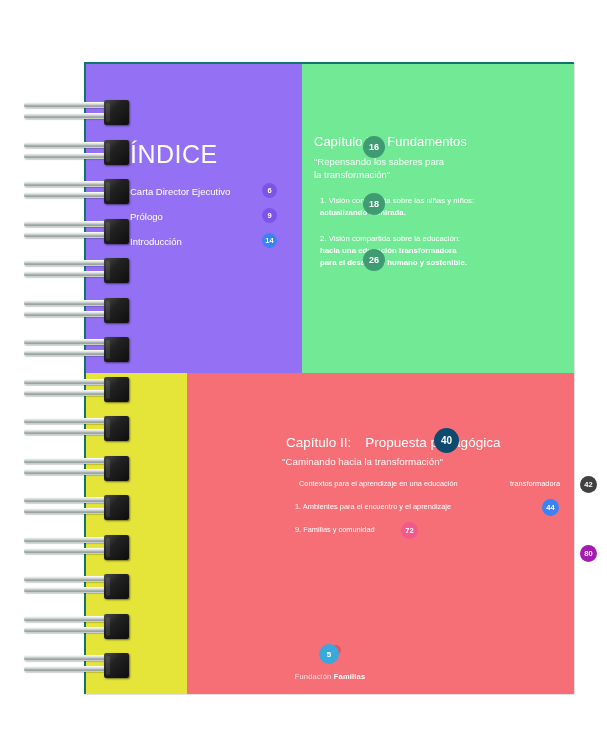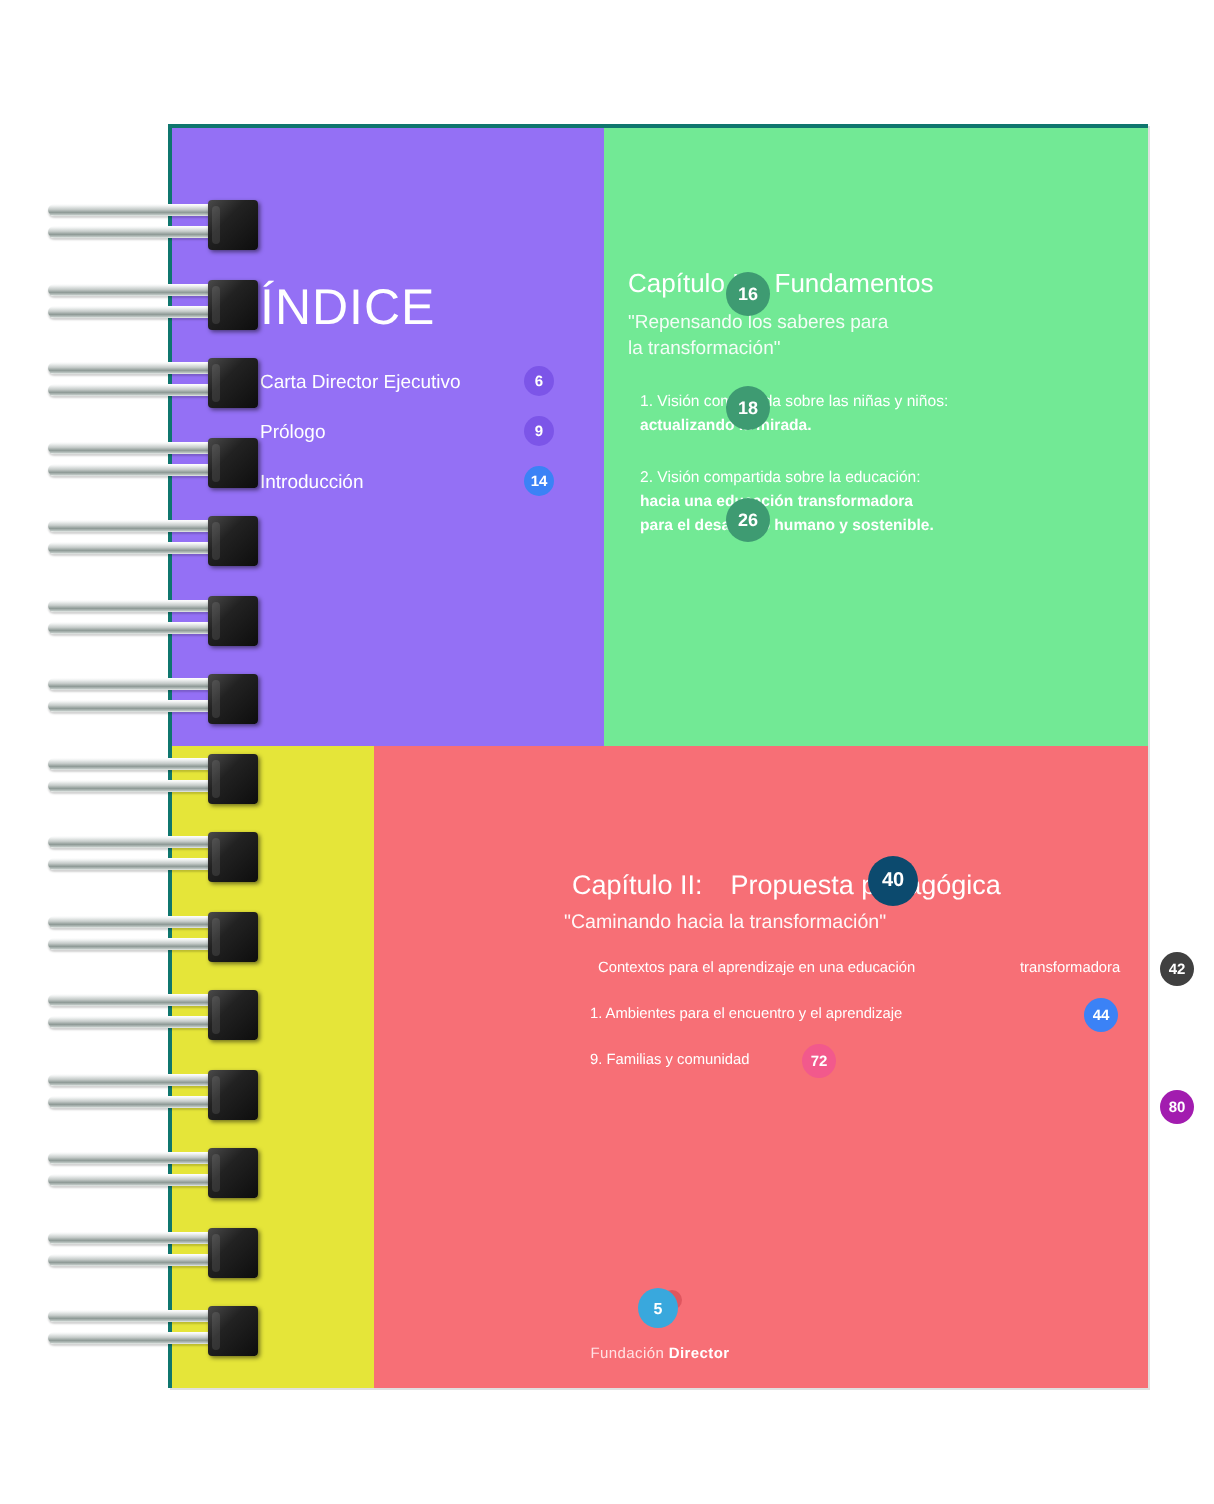--- a/index.html
+++ b/index.html
@@ -383,21 +383,21 @@
       <div class="red-row">
         <span class="badge badge-red" style="left: 494px; top: -2px; background: #a21caf;">80</span>
       </div>
     </div>
 
     <div class="footer">
       <div class="logo-mark">
         <div class="logo-petal" style="background: rgb(224, 86, 95);"></div>
         <div class="logo-circle" style="background: rgb(57, 168, 221);">5</div>
       </div>
-      <div class="logo-text"><span>Fundación </span><span class="strong">Director</span></div>
+      <div class="logo-text"><span>Fundación </span><span class="strong">Familias</span></div>
     </div>
 
   </div>
 
   <div class="spiral-layer">
       <div class="ring" style="left: 24px; top: 100px;">
         <div class="wire w1"></div>
         <div class="wire w2"></div>
         <div class="clamp"></div>
       </div>

